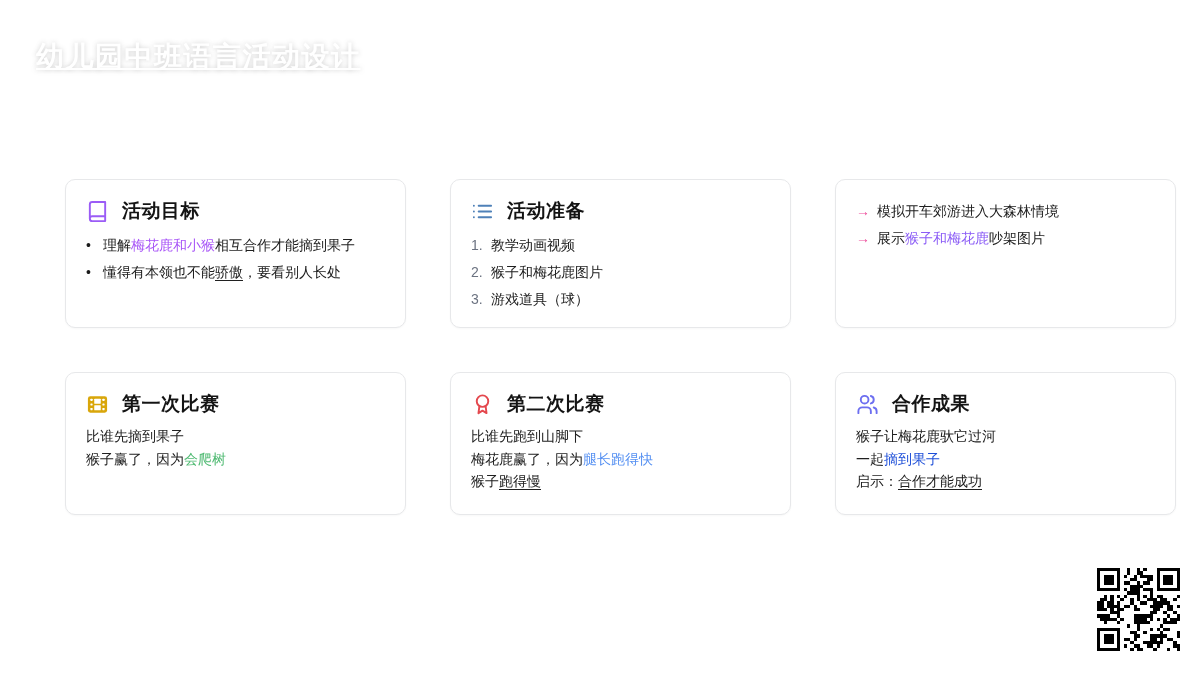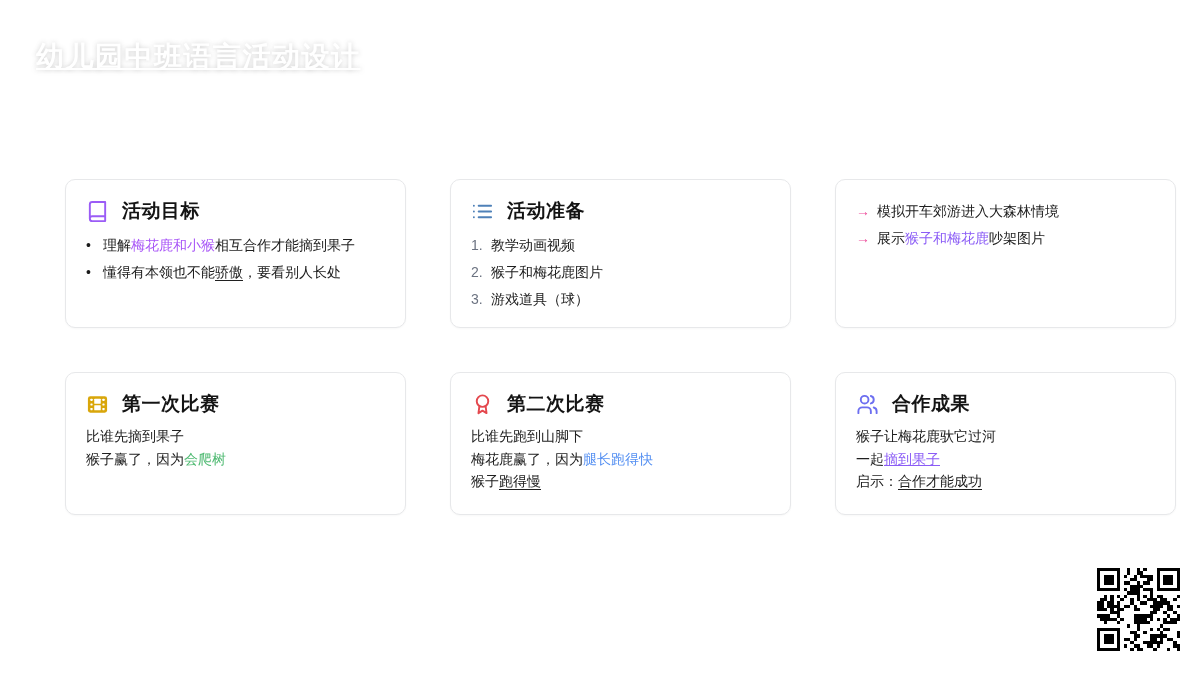--- a/index.html
+++ b/index.html
@@ -196,21 +196,21 @@
           <path d="M21.5 21v-2a4 4 0 0 0-3-3.87"></path>
           <path d="M15.5 3.13a4 4 0 0 1 0 7.75"></path>
         </svg>
         <span class="card-title">合作成果</span>
       </div>
       <div class="card-body tight">
         <div class="card-line">
           <span><span>猴子让梅花鹿驮它过河</span></span>
         </div>
         <div class="card-line">
-          <span><span>一起</span><span style="color: #8b5cf6; text-decoration: underline;">摘到果子</span></span>
+          <span><span>一起</span><span style="color: #1d4ed8;">摘到果子</span></span>
         </div>
         <div class="card-line">
           <span><span>启示：</span><span class="seg-underline">合作才能成功</span></span>
         </div>
       </div>
     </div>
   </div>
 
 <div class="qr-wrap" id="qr">
     <svg viewBox="0 0 25 25" shape-rendering="crispEdges">

